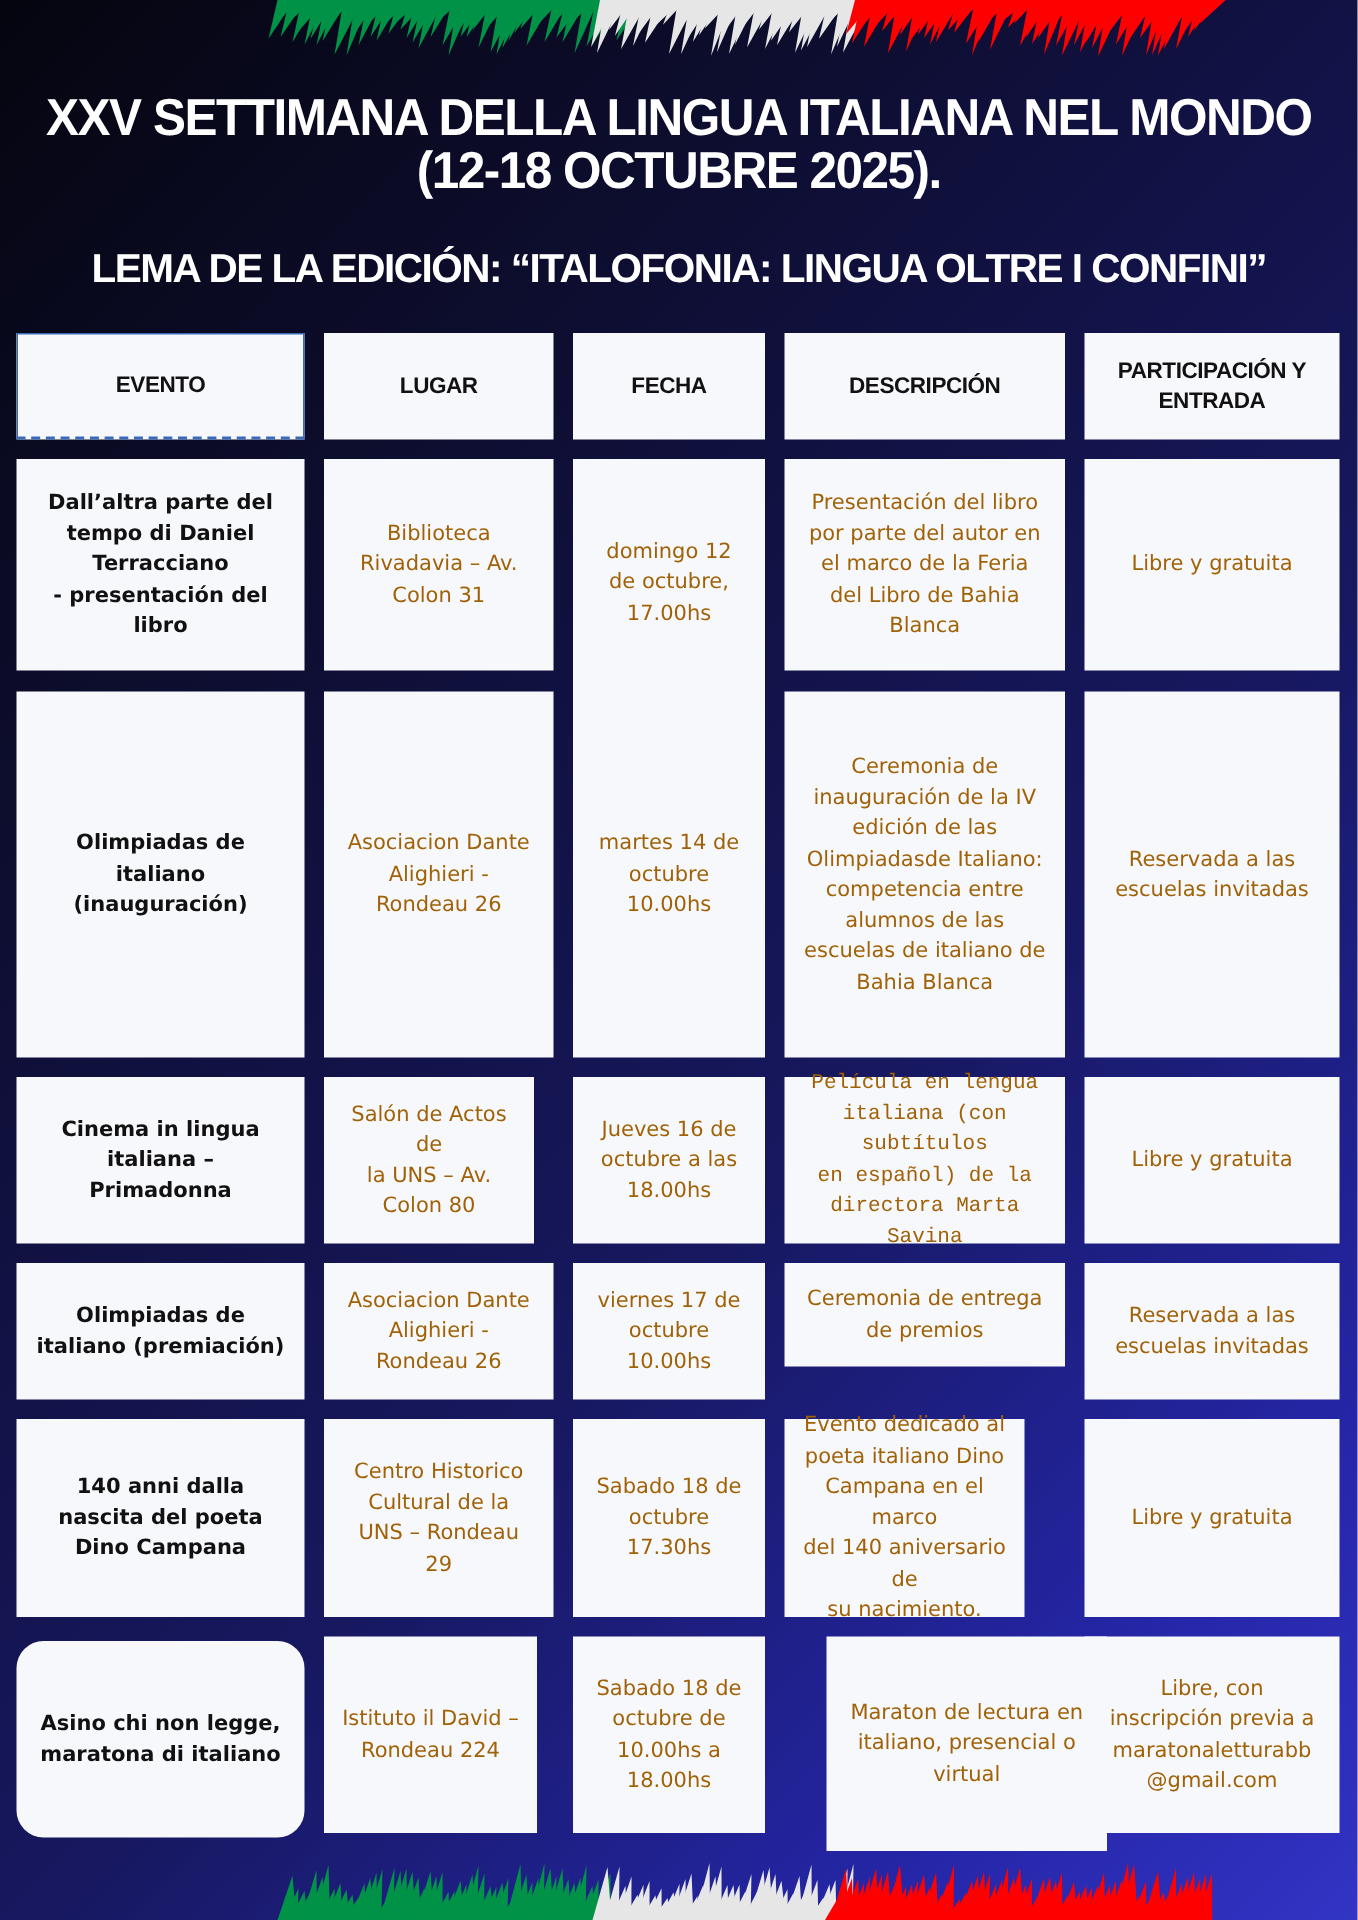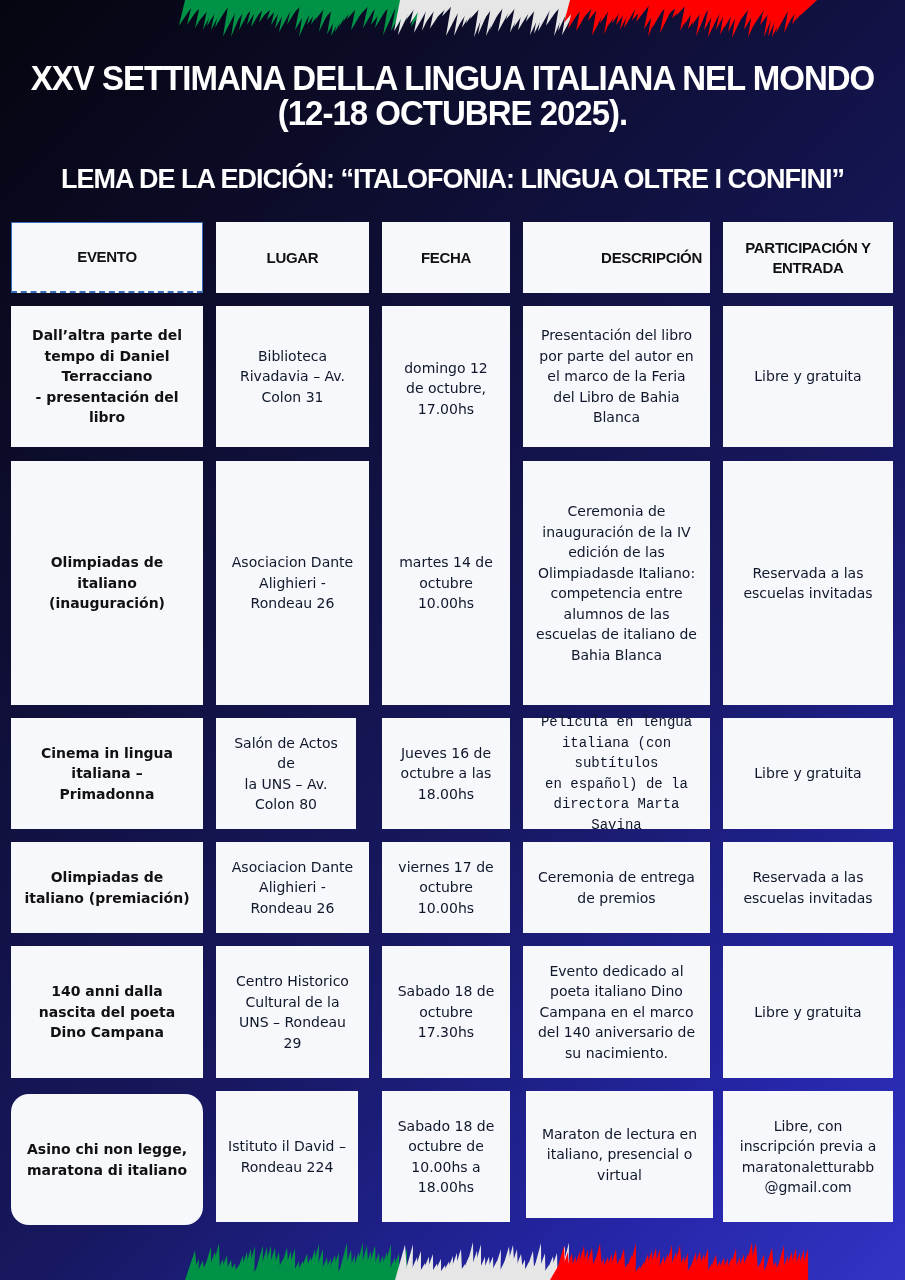--- a/index.html
+++ b/index.html
@@ -20,21 +20,21 @@
   .title-sub { top: 163px; font-size: 27px; line-height: 32px; text-align: center; }
   .cell {
     position: absolute; background: #f7f8fc; color: #111;
     display: flex; align-items: center; justify-content: center; text-align: center;
     box-sizing: border-box; padding: 4px 8px;
   }
   .cell span { display: block; white-space: pre-line; }
   .hdr { font-family: "Liberation Sans", sans-serif; font-weight: bold; font-size: 15px; line-height: 20px; letter-spacing: -0.3px; }
   .hdr.first { border: 1px solid #3a6bb8; border-bottom: 2px dashed #3a6bb8; }
   .evt { font-family: "DejaVu Sans", sans-serif; font-weight: bold; font-size: 14px; line-height: 20.5px; }
-  .txt { font-family: "DejaVu Sans", sans-serif; font-size: 14px; line-height: 20.5px; color: #0f172a; }
+  .txt { font-family: "DejaVu Sans", sans-serif; font-size: 14px; line-height: 20.5px; color: #a16207; }
 </style>
 </head>
 <body>
 
 <svg class="flag flag-top" viewBox="0 0 905 40" preserveAspectRatio="none">
   <g id="flag-top-g">
       <polygon points="185,0 196.243158436214,0 179,25.769958847736625 " fill="#009246"></polygon>
       <polygon points="189,0 198.9759087791495,0 183,16.77139917695473 " fill="#009246"></polygon>
       <polygon points="193,0 204.0255315500686,0 187,24.637037037037036 " fill="#009246"></polygon>
       <polygon points="197,0 209.51548353909465,0 191,15.885390946502058 " fill="#009246"></polygon>
@@ -209,21 +209,21 @@
 <div id="table">
     <div class="cell hdr first" style="left: 11px; top: 222px; width: 192px; height: 71px;">
       <span>EVENTO</span>
     </div>
     <div class="cell hdr" style="left: 216px; top: 222px; width: 153px; height: 71px;">
       <span>LUGAR</span>
     </div>
     <div class="cell hdr" style="left: 382px; top: 222px; width: 128px; height: 71px;">
       <span>FECHA</span>
     </div>
-    <div class="cell hdr" style="left: 523px; top: 222px; width: 187px; height: 71px; justify-content: flex-end;">
+    <div class="cell hdr" style="left: 523px; top: 222px; width: 187px; height: 71px;">
       <span>DESCRIPCIÓN</span>
     </div>
     <div class="cell hdr" style="left: 723px; top: 222px; width: 170px; height: 71px;">
       <span>PARTICIPACIÓN Y
 ENTRADA</span>
     </div>
     <div class="cell evt" style="left: 11px; top: 306px; width: 192px; height: 141px;">
       <span>Dall’altra parte del
 tempo di Daniel
 Terracciano
@@ -310,21 +310,21 @@
     <div class="cell txt" style="left: 216px; top: 842px; width: 153px; height: 91px;">
       <span>Asociacion Dante
 Alighieri -
 Rondeau 26</span>
     </div>
     <div class="cell txt" style="left: 382px; top: 842px; width: 128px; height: 91px;">
       <span>viernes 17 de
 octubre
 10.00hs</span>
     </div>
-    <div class="cell txt" style="left: 523px; top: 842px; width: 187px; height: 91px;">
+    <div class="cell txt" style="left: 523px; top: 842px; width: 187px; height: 69px;">
       <span>Ceremonia de entrega
 de premios</span>
     </div>
     <div class="cell txt" style="left: 723px; top: 842px; width: 170px; height: 91px;">
       <span>Reservada a las
 escuelas invitadas</span>
     </div>
     <div class="cell evt" style="left: 11px; top: 946px; width: 192px; height: 132px;">
       <span>140 anni dalla
 nascita del poeta
@@ -334,21 +334,21 @@
       <span>Centro Historico
 Cultural de la
 UNS – Rondeau
 29</span>
     </div>
     <div class="cell txt" style="left: 382px; top: 946px; width: 128px; height: 132px;">
       <span>Sabado 18 de
 octubre
 17.30hs</span>
     </div>
-    <div class="cell txt" style="left: 523px; top: 946px; width: 187px; height: 132px;">
+    <div class="cell txt" style="left: 523px; top: 946px; width: 160px; height: 132px;">
       <span>Evento dedicado al
 poeta italiano Dino
 Campana en el marco
 del 140 aniversario de
 su nacimiento.</span>
     </div>
     <div class="cell txt" style="left: 723px; top: 946px; width: 170px; height: 132px;">
       <span>Libre y gratuita</span>
     </div>
     <div class="cell evt" style="left: 11px; top: 1094px; width: 192px; height: 131px; border-radius: 18px;">
@@ -358,21 +358,21 @@
     <div class="cell txt" style="left: 216px; top: 1091px; width: 142px; height: 131px;">
       <span>Istituto il David –
 Rondeau 224</span>
     </div>
     <div class="cell txt" style="left: 382px; top: 1091px; width: 128px; height: 131px;">
       <span>Sabado 18 de
 octubre de
 10.00hs a
 18.00hs</span>
     </div>
-    <div class="cell txt" style="left: 526px; top: 1091px; width: 187px; height: 127px;">
+    <div class="cell txt" style="left: 551px; top: 1091px; width: 187px; height: 143px;">
       <span>Maraton de lectura en
 italiano, presencial o
 virtual</span>
     </div>
     <div class="cell txt" style="left: 723px; top: 1091px; width: 170px; height: 131px;">
       <span>Libre, con
 inscripción previa a
 maratonaletturabb
 @gmail.com</span>
     </div>

